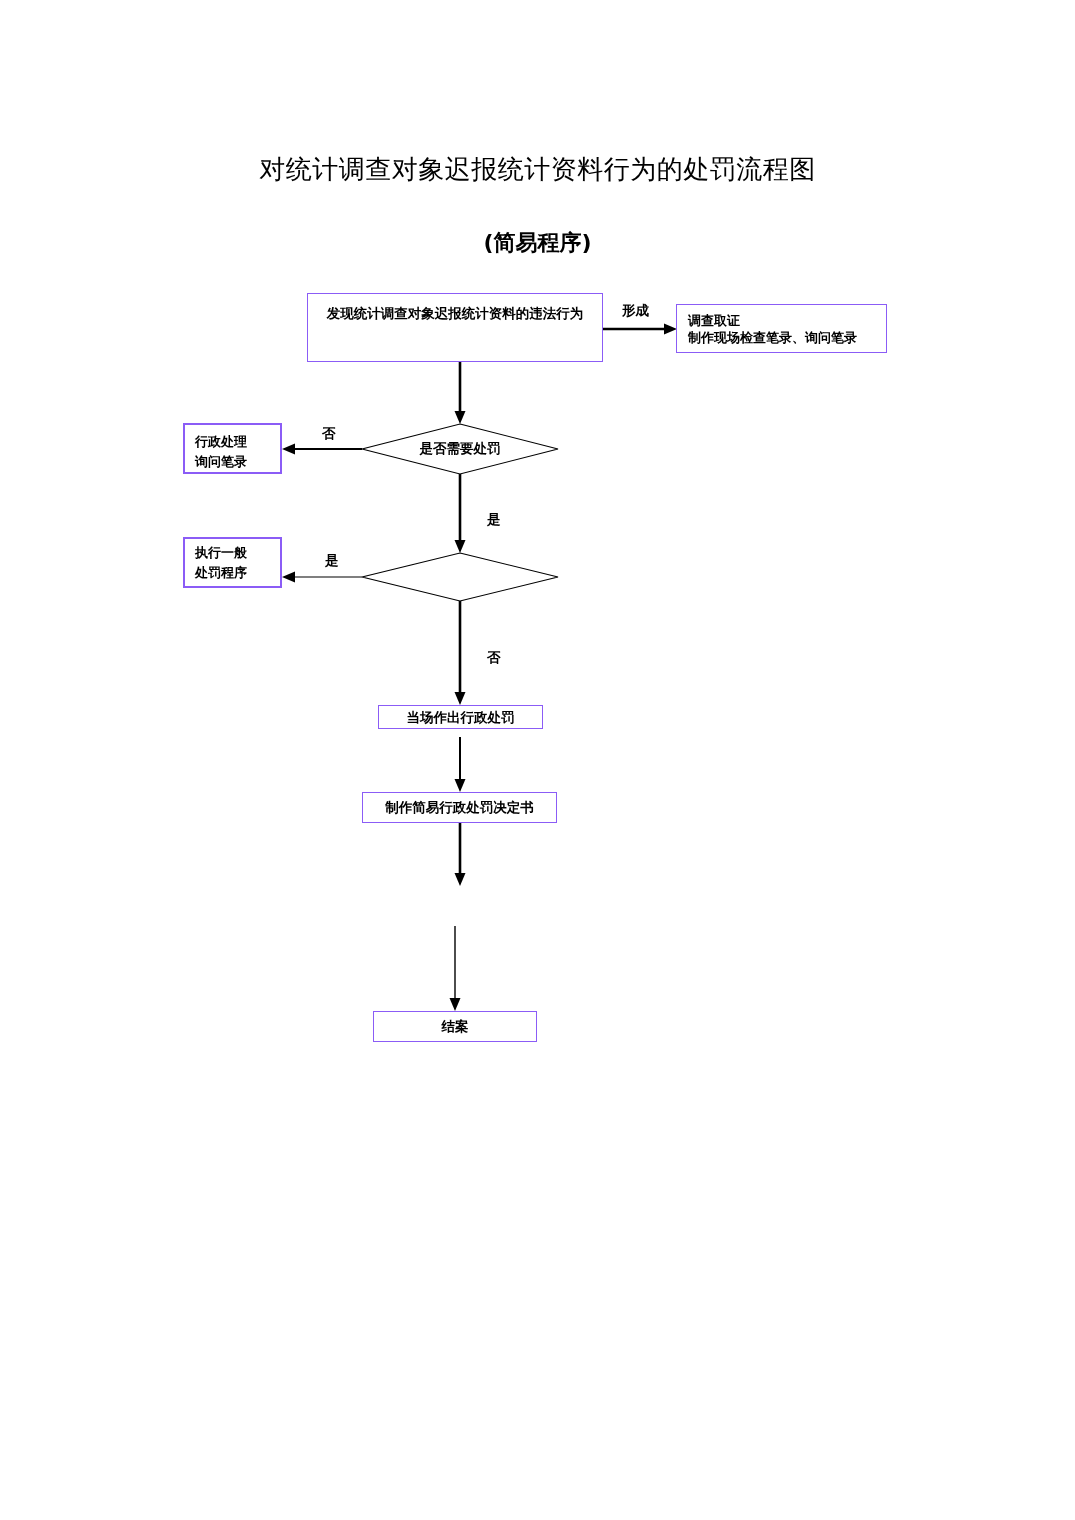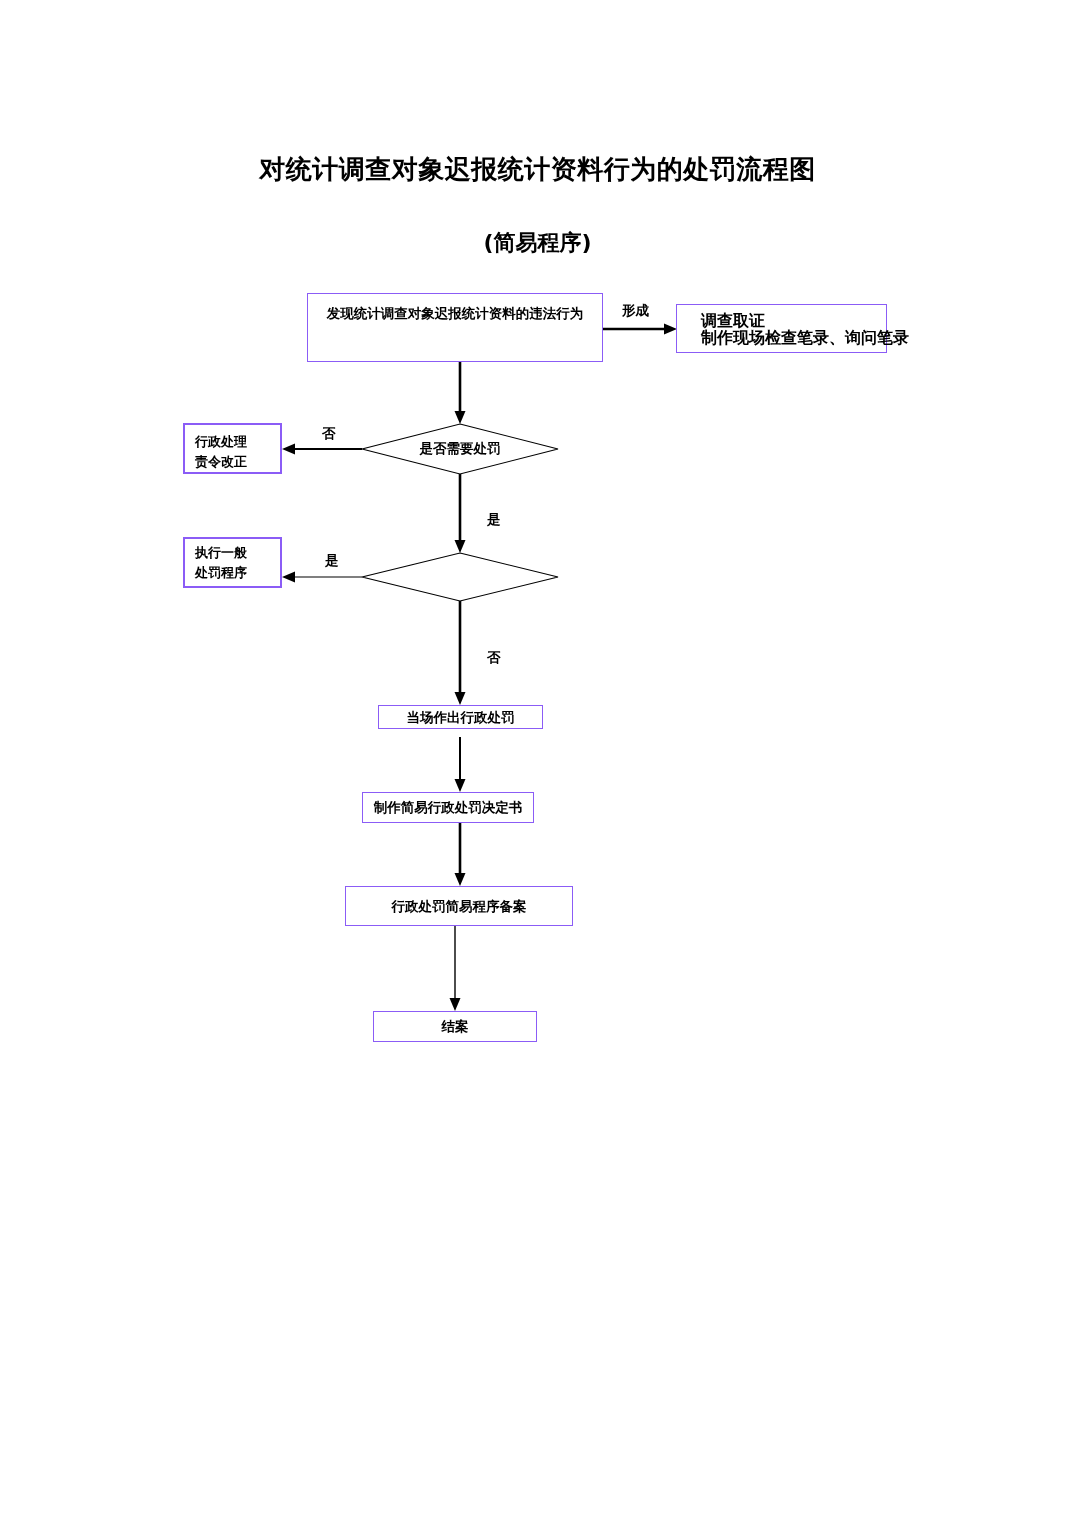--- a/index.html
+++ b/index.html
@@ -16,21 +16,21 @@
     color: #000000;
     overflow: hidden;
   }
   .page-title {
     position: absolute;
     top: 152px;
     left: 0;
     width: 100%;
     text-align: center;
     font-size: 26px;
-    font-weight: 700;
+    font-weight: 400;
     letter-spacing: 0.5px;
     white-space: nowrap;
   }
   .page-subtitle {
     position: absolute;
     top: 228px;
     left: 0;
     width: 100%;
     text-align: center;
     font-size: 22px;
@@ -62,22 +62,22 @@
     align-items: flex-start;
     padding-top: 11px;
   }
   .node.two-line {
     flex-direction: column;
     align-items: flex-start;
     justify-content: center;
   }
   .node.evidence-node {
     border-width: 1px;
-    padding-left: 24px;
-    font-size: 16px;
+    padding-left: 11px;
+    font-size: 13px;
     line-height: 17px;
   }
   .node.side-node {
     border-width: 2px;
     padding-left: 10px;
     font-size: 13px;
     line-height: 20px;
   }
   .node.thinline { border-width: 1px; }
   .node.midline  { border-width: 1.5px; }
@@ -147,40 +147,37 @@
 
   <div class="node two-line evidence-node" style="left:676px; top:304px; width:211px; height:49px;">
     <span>调查取证</span>
     <span>制作现场检查笔录、询问笔录</span>
   </div>
 
   <div class="diamond-label" style="left:362px; top:424px; width:196px; height:50px;">是否需要处罚</div>
 
   <div class="node two-line side-node" style="left:183px; top:423px; width:99px; height:51px;justify-content:flex-end;">
     <span>行政处理</span>
-    <span>责令改正</span>
+    <span>询问笔录</span>
   </div>
 
 
   <div class="node two-line side-node" style="left:183px; top:537px; width:99px; height:51px;">
     <span>执行一般</span>
     <span>处罚程序</span>
   </div>
 
   <div class="node thinline" style="left:378px; top:705px; width:165px; height:24px;">
     <span>当场作出行政处罚</span>
   </div>
 
-  <div class="node thinline" style="left:362px; top:792px; width:172px; height:31px;">
+  <div class="node thinline" style="left:362px; top:792px; width:195px; height:31px;">
     <span>制作简易行政处罚决定书</span>
   </div>
 
-  <div class="node midline" style="left:345px; top:886px; width:228px; height:40px;">
-    <span>行政处罚简易程序备案</span>
-  </div>
 
   <div class="node midline" style="left:373px; top:1011px; width:164px; height:31px;">
     <span>结案</span>
   </div>
 
   <div class="edge-label" style="left:622px; top:302px;">形成</div>
   <div class="edge-label" style="left:322px; top:425px;">否</div>
   <div class="edge-label" style="left:487px; top:511px;">是</div>
   <div class="edge-label" style="left:325px; top:552px;">是</div>
   <div class="edge-label" style="left:487px; top:649px;">否</div>

